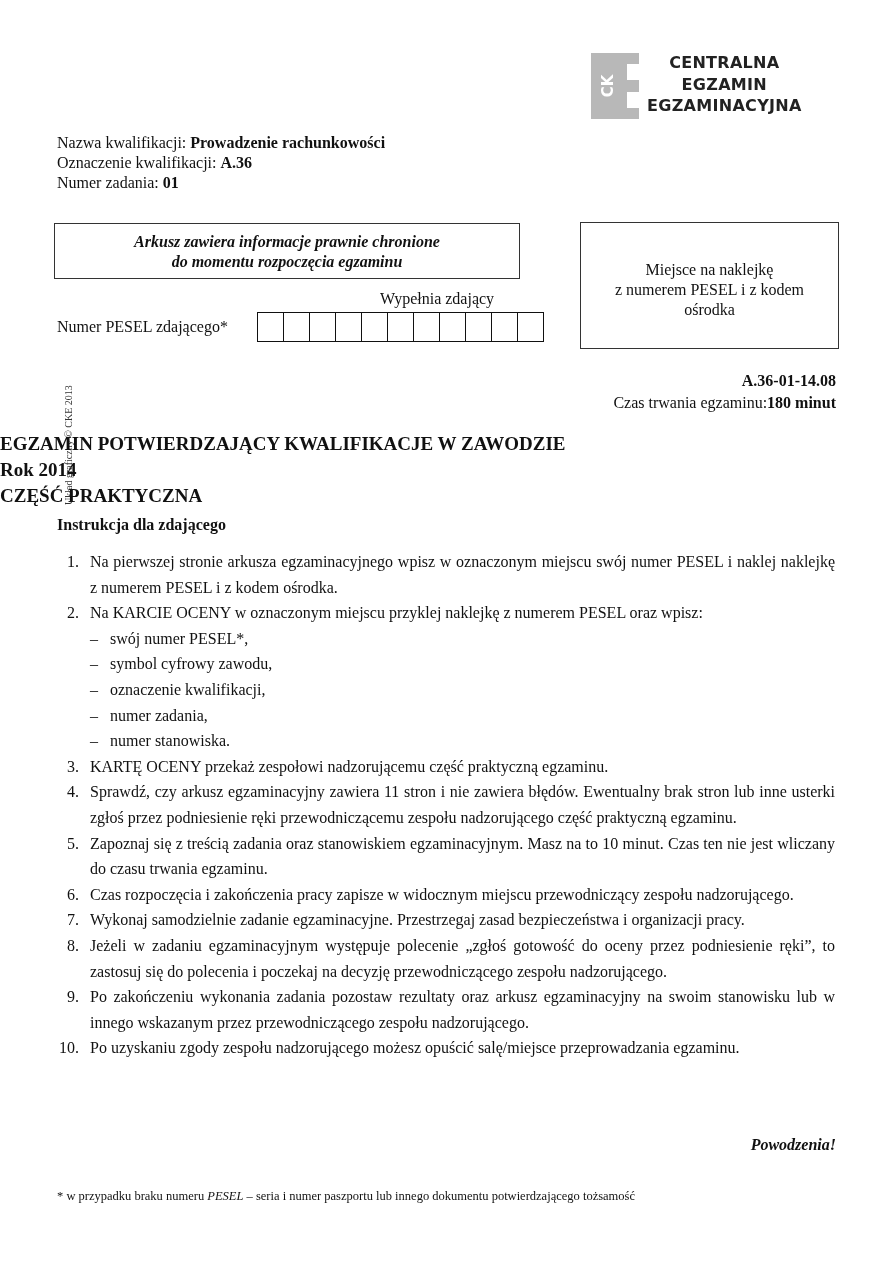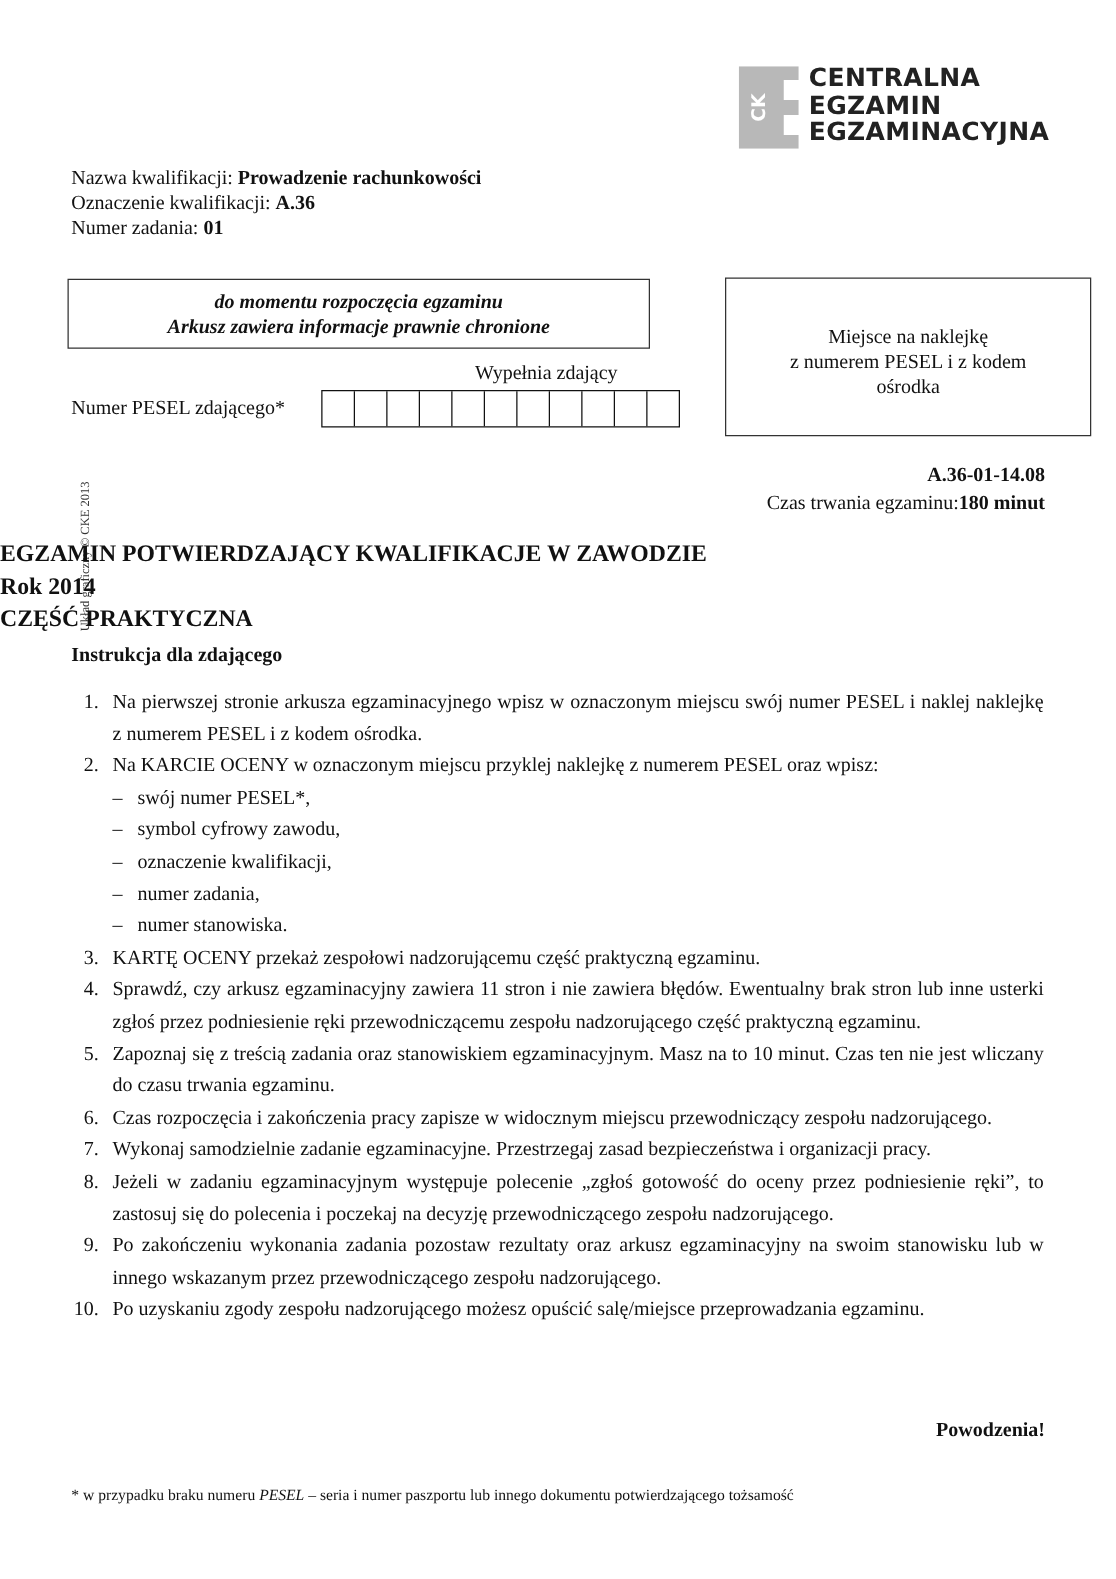--- a/index.html
+++ b/index.html
@@ -3,54 +3,54 @@
 <meta charset="utf-8">
 <style>
   html, body { margin: 0; padding: 0; background: #ffffff; }
   body { width: 893px; height: 1263px; position: relative; overflow: hidden;
          font-family: "Liberation Serif", "DejaVu Serif", serif; color: #111; }
   .abs { position: absolute; }
   
   .logo { left: 591px; top: 53px; width: 250px; height: 66px; }
   .logo-mark { position: absolute; left: 0; top: 0; width: 48px; height: 66px; }
   .logo-text { position: absolute; left: 56px; top: -1px; font-family: "DejaVu Sans", sans-serif;
-               font-weight: bold; font-size: 20px; line-height: 21.5px; color: #222; letter-spacing: 0.3px; }
+               font-weight: bold; font-size: 16px; line-height: 21.5px; color: #222; letter-spacing: 0.3px; text-align: center; }
   
   .info { left: 57px; top: 133px; font-size: 16px; line-height: 20px; }
   .info b { font-weight: bold; }
   
   .protected { left: 54px; top: 223px; width: 466px; height: 56px; border: 1px solid #333;
                text-align: center; font-style: italic; font-weight: bold; font-size: 16px; line-height: 20px;
                box-sizing: border-box; padding-top: 8px; }
   .fills { left: 380px; top: 290px; font-size: 16px; }
   .pesel-label { left: 57px; top: 318px; font-size: 16px; }
   .pesel-boxes { left: 257px; top: 312px; display: flex; border: 1px solid #111; }
   .pesel-box { width: 25px; height: 28px; border-right: 1px solid #111; }
   .pesel-box:last-child { border-right: none; }
   
-  .sticker { left: 580px; top: 222px; width: 293px; height: 127px; border: 1px solid #333; box-sizing: border-box;
+  .sticker { left: 580px; top: 222px; width: 259px; height: 127px; border: 1px solid #333; box-sizing: border-box;
              text-align: center; font-size: 16px; line-height: 20px; padding-top: 37px; }
   .code { right: 57px; top: 372px; font-size: 16px; font-weight: bold; text-align: right; }
   .duration { right: 57px; top: 394px; font-size: 16px; text-align: right; }
   .duration b { font-weight: bold; }
   
   .credit { left: 63px; top: 505px; transform-origin: 0 0; transform: rotate(-90deg);
             font-size: 10px; white-space: nowrap; color: #333; }
   
   .title { left: 0; width: 846px; top: 431px; text-align: left; font-weight: bold; font-size: 19px; line-height: 26px; }
   
   .instr-head { left: 57px; top: 516px; font-weight: bold; font-size: 16px; }
   .list { left: 57px; top: 549px; width: 778px; font-size: 16px; line-height: 25.6px; }
   .item { display: flex; }
   .num { width: 33px; flex: none; padding-left: 10px; box-sizing: border-box; }
   .num.wide { padding-left: 2px; }
   .txt { flex: 1; text-align: justify; }
   .sub { display: flex; padding-left: 33px; }
   .dash { width: 20px; flex: none; }
-  .good { right: 57px; top: 1136px; font-weight: bold; font-size: 16px; }
+  .good { right: 57px; top: 1136px; font-style: italic; font-weight: bold; font-size: 16px; }
   .footnote { left: 57px; top: 1189px; font-size: 12.5px; }
   .footnote i { font-style: italic; }
 </style>
 </head>
 <body>
 
 <div class="abs logo">
   <svg class="logo-mark" viewBox="0 0 48 66" width="48" height="66">
     <path d="M0 0 H48 V11 H36 V27 H48 V39 H36 V55 H48 V66 H0 Z" fill="#b8b8b8"></path>
     <text x="17" y="33" transform="rotate(-90 17 33)" text-anchor="middle" dominant-baseline="middle" font-family="DejaVu Sans, sans-serif" font-weight="bold" font-size="15" fill="#ffffff">CK</text>
@@ -71,22 +71,22 @@
     <span>Oznaczenie kwalifikacji:</span>
     <b>A.36</b>
   </div>
   <div>
     <span>Numer zadania:</span>
     <b>01</b>
   </div>
 </div>
 
 <div class="abs protected">
+  <div>Arkusz zawiera informacje prawnie chronione</div>
   <div>do momentu rozpoczęcia egzaminu</div>
-  <div>Arkusz zawiera informacje prawnie chronione</div>
 </div>
 
 <div class="abs fills">Wypełnia zdający</div>
 <div class="abs pesel-label">Numer PESEL zdającego*</div>
 <div class="abs pesel-boxes">
   <div class="pesel-box"></div>
   <div class="pesel-box"></div>
   <div class="pesel-box"></div>
   <div class="pesel-box"></div>
   <div class="pesel-box"></div>

